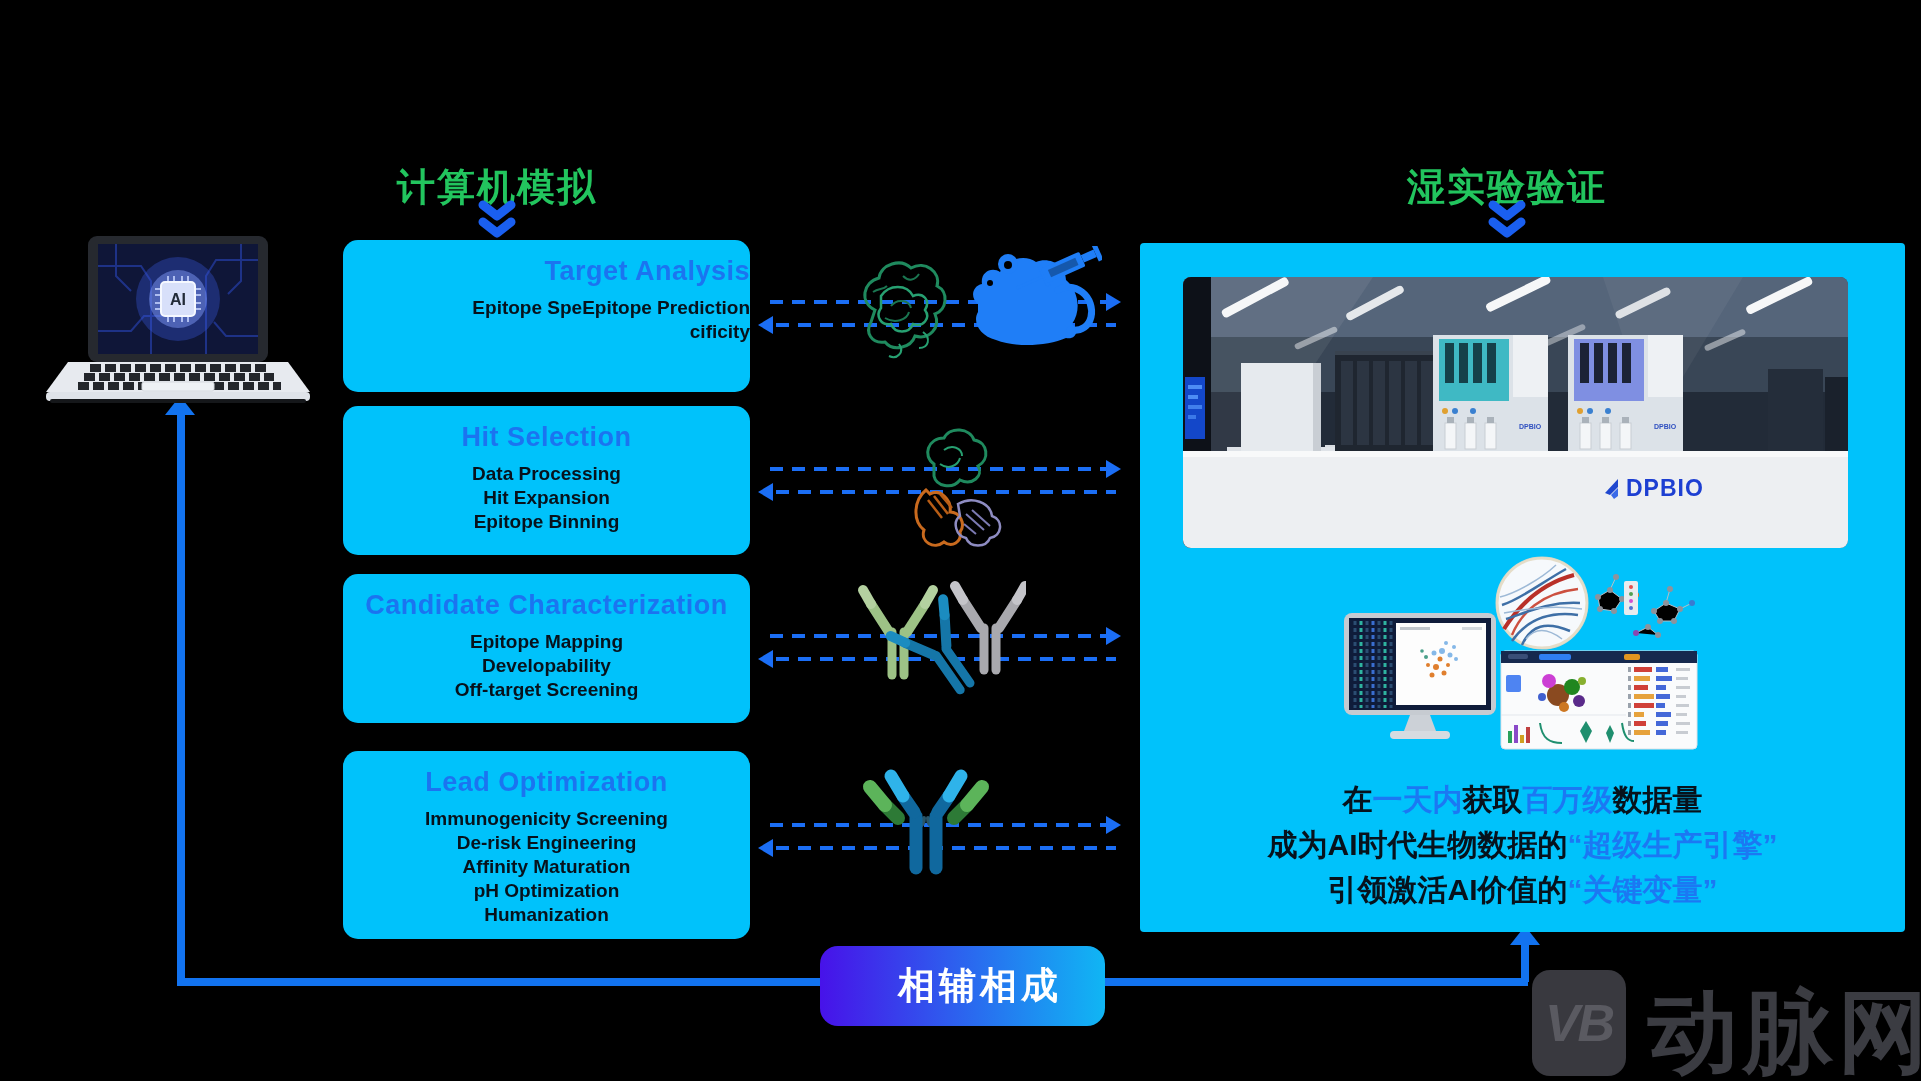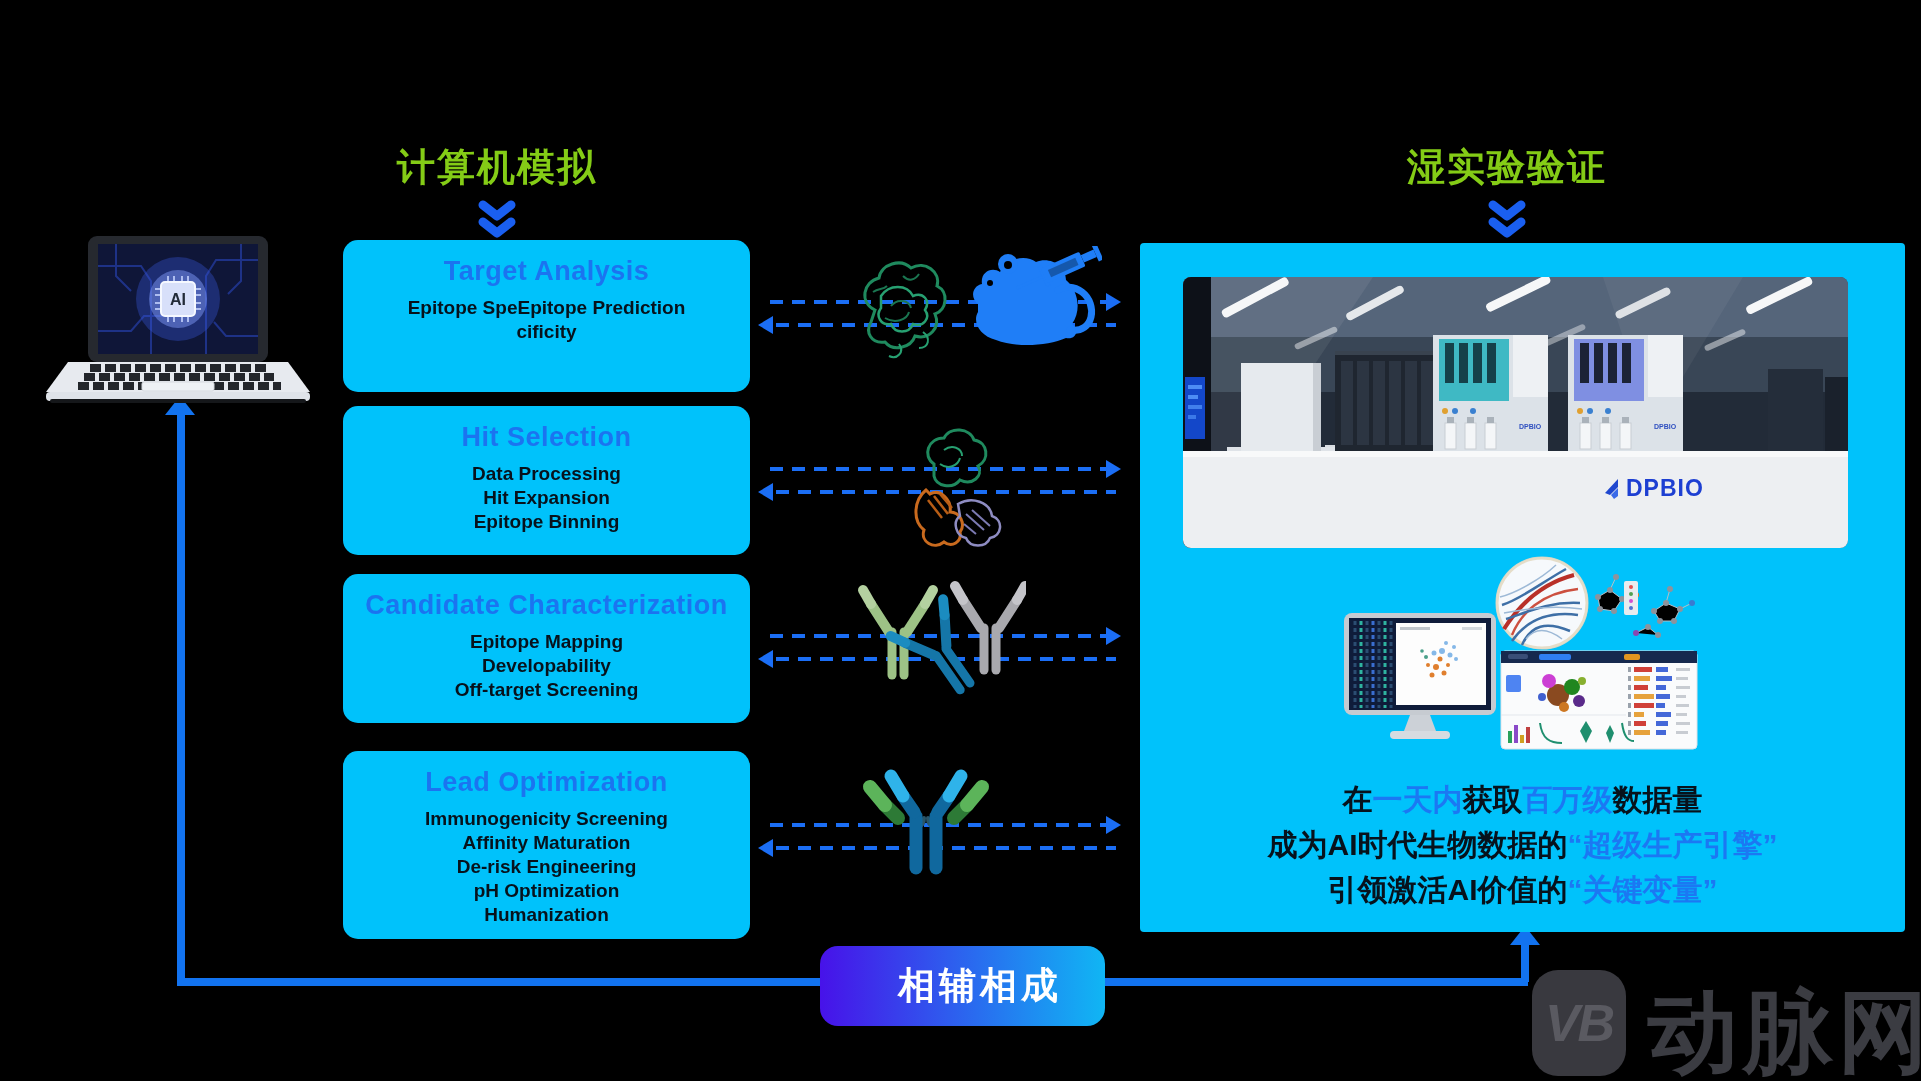--- a/index.html
+++ b/index.html
@@ -2,21 +2,21 @@
 <html><head>
 <meta charset="utf-8">
 <style>
   html,body{margin:0;padding:0;background:#000;}
   #canvas{position:relative;width:1921px;height:1081px;background:#000;overflow:hidden;
           font-family:"Liberation Sans",sans-serif;}
   .abs{position:absolute;}
 
   
   .sec-title{position:absolute;width:300px;text-align:center;font-size:38px;font-weight:800;
-             color:#84cc16;letter-spacing:2px;}
+             color:#22c55e;letter-spacing:2px;margin-top:20px;}
   .chev{position:absolute;width:46px;height:42px;}
 
   
   .stage{position:absolute;left:343px;width:407px;background:#00c2fb;border-radius:15px;
          text-align:center;color:#07121c;box-sizing:border-box;padding-top:16px;}
   .stage .stage-title{font-size:27px;font-weight:800;color:#1b74f0;margin:0 0 9px 0;letter-spacing:.5px;}
   .stage .it{font-size:19px;font-weight:700;line-height:24px;}
 
   
   .dash{position:absolute;height:4px;background:repeating-linear-gradient(90deg,#1b6ef5 0 13px,transparent 13px 22px);}
@@ -35,21 +35,21 @@
         color:#fff;font-size:37px;font-weight:800;letter-spacing:4px;z-index:6;padding-left:35px;}
 
   
   .panel{position:absolute;left:1140px;top:243px;width:765px;height:689px;background:#00c2fb;border-radius:4px;}
   .labwrap{position:absolute;left:43px;top:34px;width:665px;height:271px;border-radius:8px;overflow:hidden;}
   .summary{position:absolute;left:0;top:534px;width:765px;text-align:center;font-size:30px;font-weight:800;line-height:45px;}
   .seg-dark{color:#07121c;}
   .seg-blue{color:#1b78f3;}
 
   
-  .vb-box{position:absolute;left:1532px;top:970px;width:94px;height:106px;border-radius:26px;background:#39393f;
+  .vb-box{position:absolute;left:1532px;top:970px;width:94px;height:106px;border-radius:18px;background:#39393f;
           display:flex;align-items:center;justify-content:center;font-size:52px;font-weight:800;font-style:italic;
           color:#5a5a61;letter-spacing:-2px;}
   .wm-text{position:absolute;left:1648px;top:972px;font-size:90px;font-weight:900;color:#3b3c42;letter-spacing:5px;white-space:nowrap;}
 </style>
 </head>
 <body>
 
 <div id="canvas">
 
   <div class="tri-up" style="left:165px;top:396px;"></div>
@@ -95,42 +95,42 @@
     <g stroke="#23262b" stroke-width="8">
       <line x1="44" y1="132" x2="222" y2="132" stroke-dasharray="11 4"></line>
       <line x1="38" y1="141" x2="228" y2="141" stroke-dasharray="11 4"></line>
       <line x1="32" y1="150" x2="235" y2="150" stroke-dasharray="11 4"></line>
     </g>
     <rect x="96" y="146" width="72" height="9" rx="2" fill="#eef1f5" stroke="#d5d9df"></rect>
     <rect x="0" y="156" width="264" height="9" rx="4" fill="#dfe3e9"></rect>
     <rect x="4" y="163" width="256" height="4" rx="2" fill="#15171a"></rect>
   </svg>
 
-  <div class="stage" style="top:240px;height:152px;">
+  <div class="stage" style="top:240px;height:152px;text-align:right;">
     <div class="stage-title">Target Analysis</div>
     <div class="it">Epitope SpeEpitope Prediction</div>
     <div class="it">cificity</div>
   </div>
   <div class="stage" style="top:406px;height:149px;">
     <div class="stage-title">Hit Selection</div>
     <div class="it">Data Processing</div>
     <div class="it">Hit Expansion</div>
     <div class="it">Epitope Binning</div>
   </div>
   <div class="stage" style="top:574px;height:149px;">
     <div class="stage-title">Candidate Characterization</div>
     <div class="it">Epitope Mapping</div>
     <div class="it">Developability</div>
     <div class="it">Off-target Screening</div>
   </div>
   <div class="stage" style="top:743px;height:188px;margin-top:8px;">
     <div class="stage-title">Lead Optimization</div>
     <div class="it">Immunogenicity Screening</div>
+    <div class="it">De-risk Engineering</div>
     <div class="it">Affinity Maturation</div>
-    <div class="it">De-risk Engineering</div>
     <div class="it">pH Optimization</div>
     <div class="it">Humanization</div>
   </div>
 
   <div class="dash" style="left:770px;top:300px;width:336px;"></div>
   <div class="tri tri-r" style="left:1106px;top:293px;"></div>
   <div class="tri tri-l" style="left:758px;top:316px;"></div>
   <div class="dash" style="left:776px;top:323px;width:340px;"></div>
 
   <div class="dash" style="left:770px;top:467px;width:336px;"></div>

